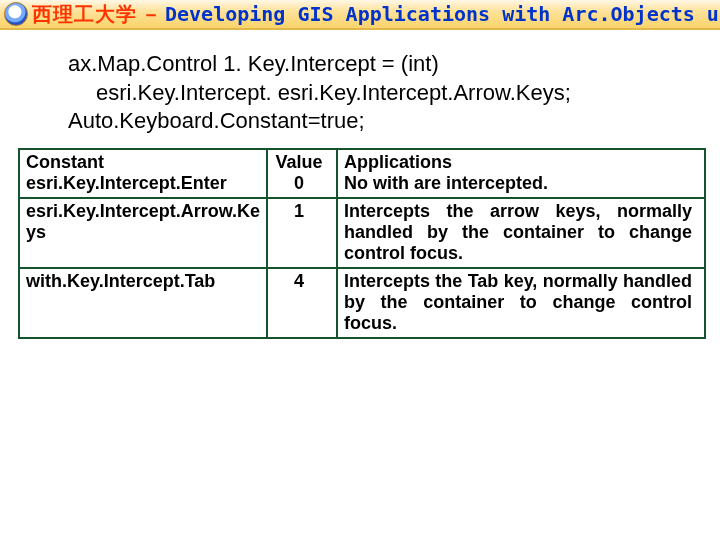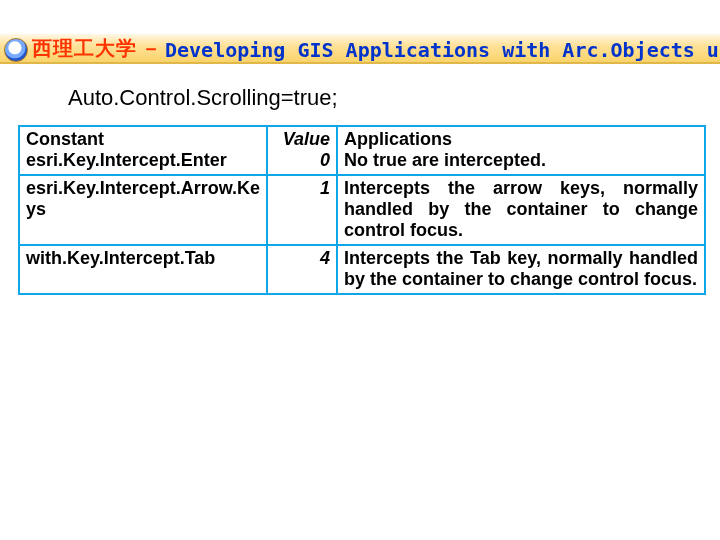--- a/index.html
+++ b/index.html
@@ -14,24 +14,24 @@
   .slide{
     width:var(--slide-w);height:var(--slide-h);
     background:var(--bg);
     position:relative;overflow:hidden;
     font-family:"Microsoft YaHei","Arial",sans-serif;
   }
   .header{
     height:var(--header-h);width:100%;
     background:linear-gradient(#fff7e6 0%,#ffe29a 40%,#f9d36a 100%);
     border-bottom:2px solid #e0b84a;
-    display:flex;align-items:flex-end;
+    display:flex;align-items:center;
     padding:0 2px 0 4px;
     font-weight:700;
-    white-space:nowrap;overflow:hidden;margin-top:34px;
+    white-space:nowrap;overflow:hidden;
   }
   .header .logo{
     width:24px;height:24px;border-radius:50%;
     background:radial-gradient(circle at 45% 40%,#fff 0 6px,#77aaff 7px 10px,#2255cc 11px 12px);
     border:1px solid #aa7722;margin-right:4px;flex:0 0 auto;
   }
   .header .uni{color:var(--title-orange);font-family:"KaiTi","STKaiti","SimSun",serif;letter-spacing:1px;font-size:20px;}
   .header .sep{color:var(--title-orange);font-family:"SimSun",serif;font-size:20px;margin:0 4px;}
   .header .entitle{color:var(--title-blue);font-family:"SimSun","NSimSun",monospace;font-size:20px;letter-spacing:0px;}
   .code{
@@ -42,45 +42,47 @@
   .code .line2{padding-left:28px;}
   .tablewrap{padding:0 14px 0 18px;}
   table.kbd{
     width:100%;border-collapse:collapse;table-layout:fixed;
     font-family:Arial,Helvetica,sans-serif;font-size:18px;
   }
   table.kbd col.c1{width:248px;}
   table.kbd col.c2{width:70px;}
   table.kbd col.c3{}
   table.kbd td{
-    border:2px solid #0ea5e9;
-    padding:2px 6px 3px 6px;
+    border:2px solid #14532d;
+    padding:2px 12px 3px 6px;
     vertical-align:top;
     font-weight:700;
   }
   table.kbd .hdr{font-weight:700;}
   table.kbd td.desc{text-align:justify;text-justify:inter-word;border-radius:27px;}
-  table.kbd td.val{text-align:right;font-style:italic;}
+  table.kbd td.val{text-align:center;}
   
   .cutmask{}
 </style>
 </head>
 <body>
 
 <div class="slide">
 
   <div class="header">
     <span class="logo"></span>
     <span class="uni">西理工大学</span>
     <span class="sep">－</span>
     <span class="entitle">Developing GIS Applications with Arc.Objects using C#. NE</span>
   </div>
 
   <div class="code">
-    <div>Auto.Control.Scrolling=true;</div>
+    <div>ax.Map.Control 1. Key.Intercept = (int)</div>
+    <div class="line2">esri.Key.Intercept. esri.Key.Intercept.Arrow.Keys;</div>
+    <div>Auto.Keyboard.Constant=true;</div>
   </div>
 
   <div class="tablewrap">
     <table class="kbd">
       <colgroup>
           <col class="c1">
           <col class="c2">
           <col class="c3">
         </colgroup>
 
@@ -89,21 +91,21 @@
         <td class="hdr">
           <span>Constant</span><br>
           <span>esri.Key.Intercept.Enter</span>
         </td>
         <td class="hdr val">
           <span>Value</span><br>
           <span>0</span>
         </td>
         <td class="hdr">
           <span>Applications</span><br>
-          <span>No true are intercepted.</span>
+          <span>No with are intercepted.</span>
         </td>
       </tr>
 
       <tr>
         <td>esri.Key.Intercept.Arrow.Ke ys</td>
         <td class="val">1</td>
         <td class="desc">Intercepts the arrow keys, normally handled by the container to change control focus.</td>
       </tr>
 
 

